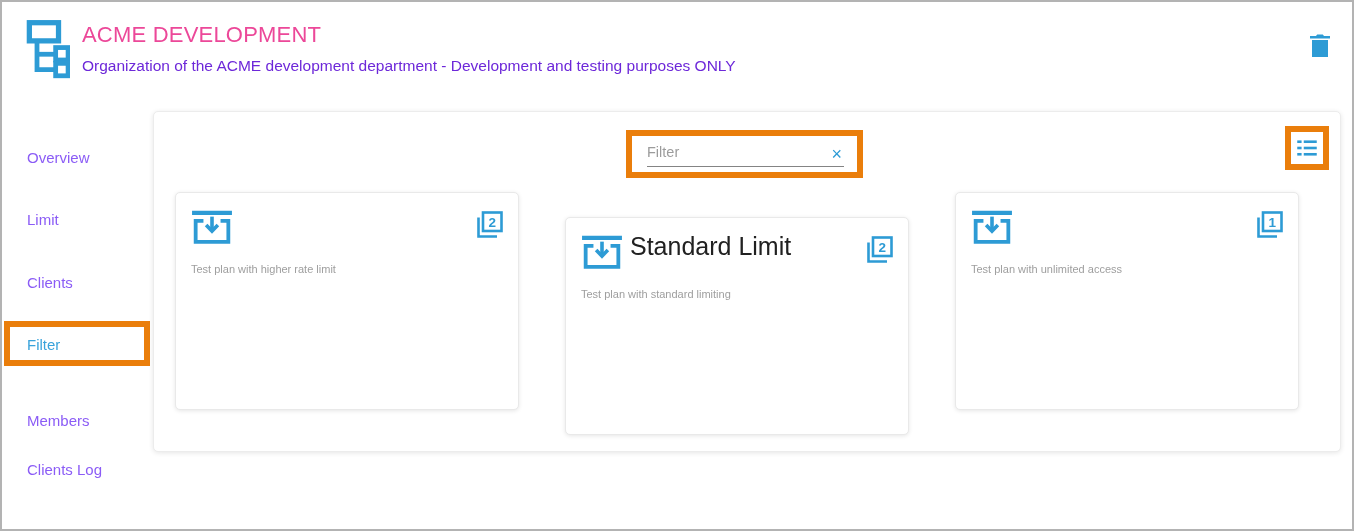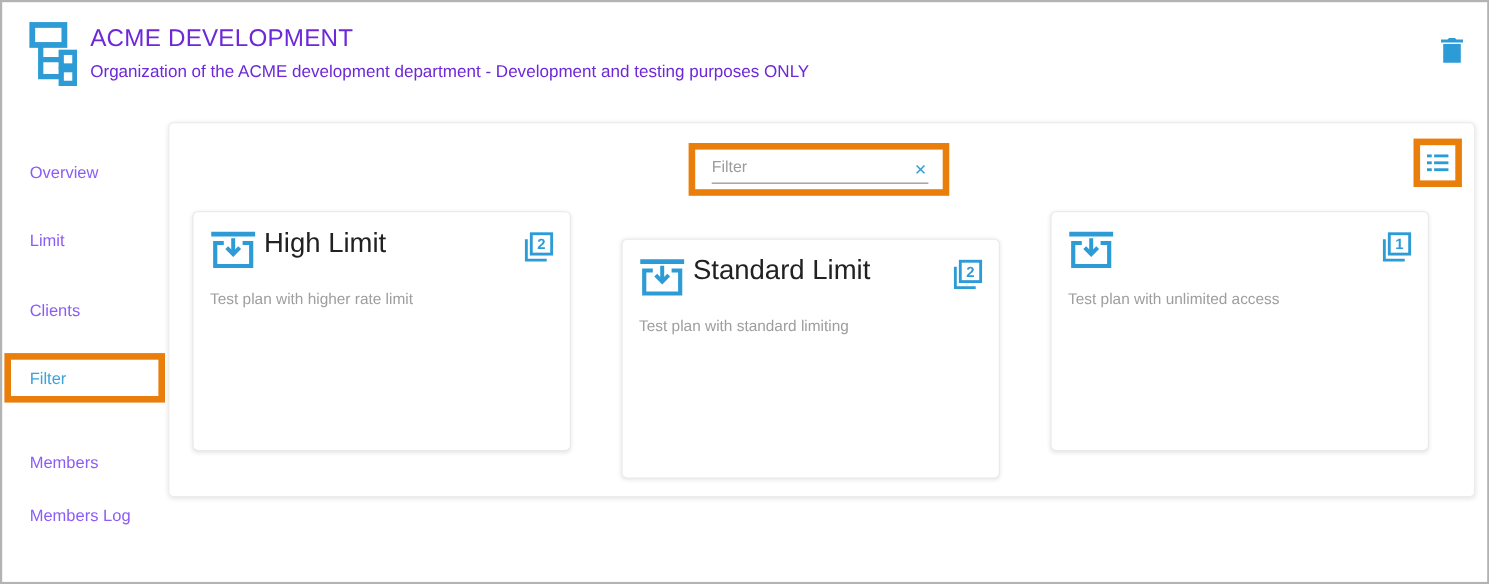--- a/index.html
+++ b/index.html
@@ -6,21 +6,21 @@
   html,body { background:#fff; }
   body { font-family:"Liberation Sans", sans-serif; }
   .screen {
     position:relative; width:1354px; height:531px; background:#fff;
     border:2px solid #b3b3b3; overflow:hidden;
   }
   
   .org-icon { position:absolute; left:24px; top:17px; }
   .page-title {
     position:absolute; left:80px; top:20px; font-size:22px; font-weight:500;
-    color:#6d28d9; letter-spacing:0.2px;
+    color:#ec4899; letter-spacing:0.2px;
   }
   .page-subtitle {
     position:absolute; left:80px; top:55px; font-size:15.5px; color:#6d28d9;
   }
   .trash-btn {
     position:absolute; left:1302px; top:27px; width:32px; height:34px;
     background:none; border:none; cursor:pointer; display:flex;
     align-items:center; justify-content:center;
   }
   
@@ -73,21 +73,21 @@
     box-shadow:0 1px 4px rgba(0,0,0,0.10); cursor:pointer;
   }
   .card.c0 { left:173px; } .card.c1 { left:563px;margin-top:25px; } .card.c2 { left:953px; }
   .plan-icon { position:absolute; left:14px; top:17px; }
   .card-title {
     position:absolute; left:64px; top:14px; font-size:25px; font-weight:400;
     color:#212121; white-space:nowrap;
   }
   .card-badge { position:absolute; right:14px; top:16px; }
   .card-desc {
-    position:absolute; left:15px; top:70px; font-size:14px; color:#9e9e9e;
+    position:absolute; left:15px; top:70px; font-size:11px; color:#9e9e9e;
     white-space:nowrap;
   }
   svg { display:block; }
 </style>
 </head>
 <body>
 
 <div class="screen">
 
   <span class="org-icon">
@@ -108,21 +108,21 @@
         <path d="M22 4h-6l-1.2-1.5H9.2L8 4H2v2.6h20V4z"></path>
       </svg>
     </span>
   </button>
 
   <div class="nav-item" style="top:147px">Overview</div>
   <div class="nav-item" style="top:209px">Limit</div>
   <div class="nav-item" style="top:272px">Clients</div>
   <div class="nav-item active" style="top:334px">Filter</div>
   <div class="nav-item" style="top:410px">Members</div>
-  <div class="nav-item" style="top:459px">Members Log</div>
+  <div class="nav-item" style="top:459px">Clients Log</div>
   <div class="annotation plans-annotation"></div>
 
   <div class="panel"></div>
 
   <div class="filter-annotation">
     <div class="filter-field">
       <input type="text" placeholder="Filter" style="">
       <button class="clear-btn">
         <span>×</span>
       </button>
@@ -146,21 +146,20 @@
 
   <div class="card c0">
     <span class="plan-icon">
       <svg width="44" height="38" viewBox="0 0 46 40" fill="none" stroke="#2d9bd5">
         <path d="M2 3 H44" stroke-width="4.5"></path>
         <path d="M14 11.5 H5.8 V33.5 H40.2 V11.5 H32" stroke-width="4"></path>
         <path d="M23 7 V21.5" stroke-width="3.8"></path>
         <path d="M16.8 15.8 L23 22.2 L29.2 15.8" stroke-width="3.8"></path>
       </svg>
     </span>
-    <h2 class="card-title">High Limit</h2>
     <span class="card-badge">
       <svg width="30" height="32" viewBox="0 0 30 32" fill="none" stroke="#2d9bd5">
         <path d="M4.5 8.5 V27.5 H23" stroke-width="2.6"></path>
         <rect x="9" y="3.5" width="18.5" height="18.5" stroke-width="2.6"></rect>
         <text x="18.2" y="17.6" text-anchor="middle" font-size="13.5" font-weight="700" fill="#2d9bd5" stroke="none" font-family="Liberation Sans, sans-serif">2</text>
       </svg>
     </span>
     <p class="card-desc">Test plan with higher rate limit</p>
   </div>
 

